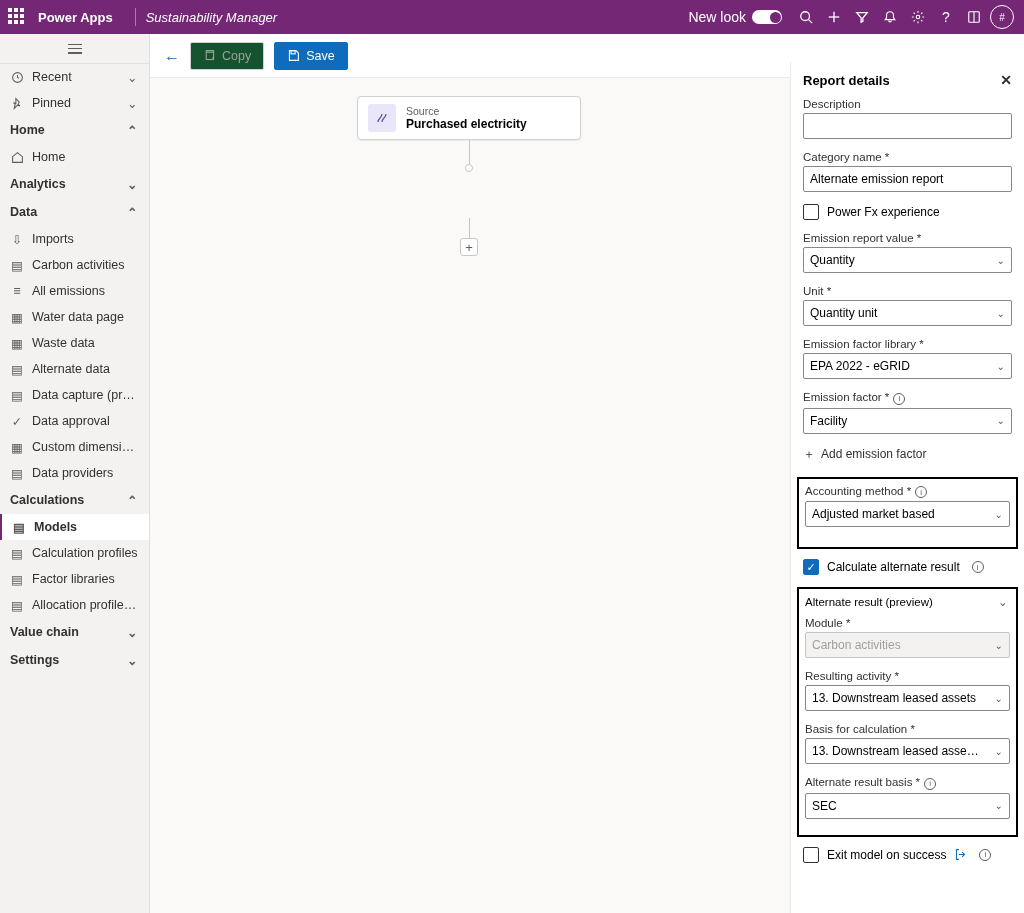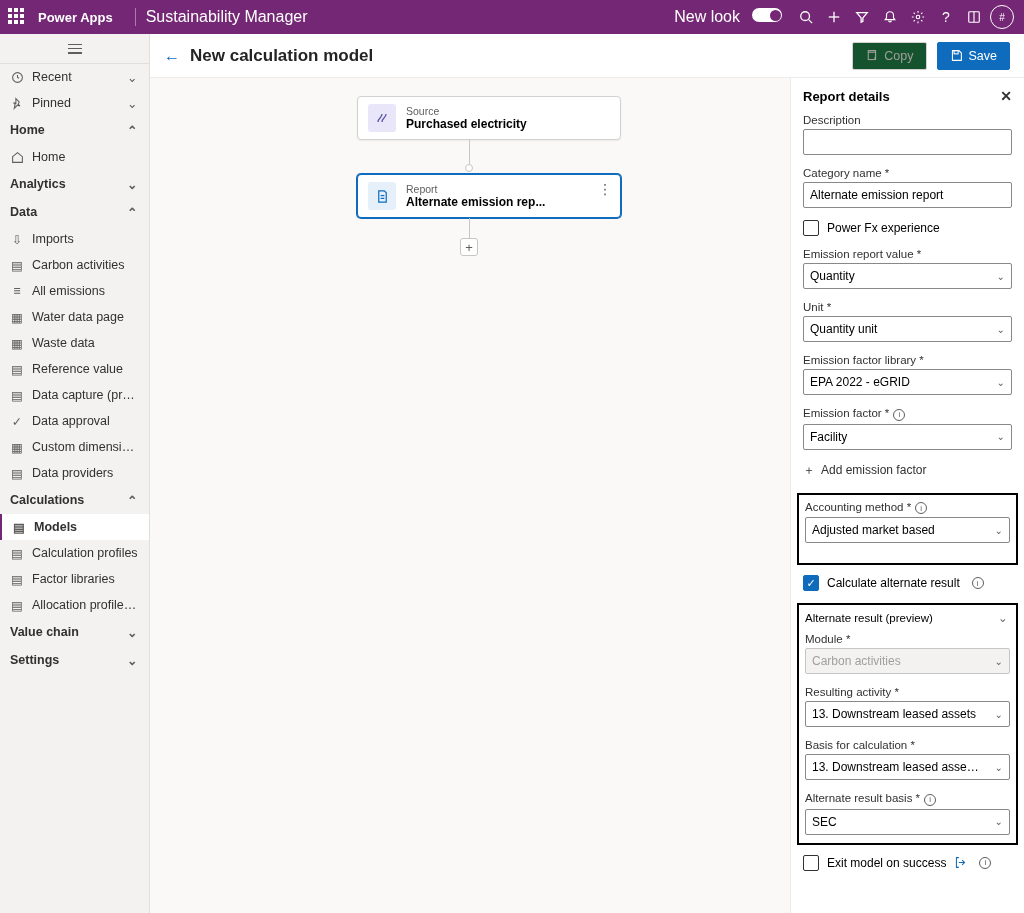--- a/index.html
+++ b/index.html
@@ -4,23 +4,23 @@
 <style>
   * { box-sizing: border-box; margin: 0; padding: 0; font-family: "Segoe UI", Arial, sans-serif; }
   html, body { width: 1024px; height: 913px; overflow: hidden; background: #faf9f8; }
 
   
   .topbar { height: 34px; background: #742774; display: flex; align-items: center; color: #fff; font-size: 13px; padding: 0 8px; }
   .waffle { width: 18px; height: 18px; display: grid; grid-template-columns: repeat(3,4px); grid-template-rows: repeat(3,4px); gap:2px; margin-right:12px; cursor:pointer;}
   .waffle span { background:#fff; width:4px; height:4px; }
   .brand { font-weight:600; margin-right:12px;}
   .divider-v { width:1px; height:18px; background: rgba(255,255,255,0.4); margin:0 10px;}
-  .appname { font-size:16px; }
+  .appname { font-size:13px;font-style:italic; }
   .top-spacer { flex:1; }
-  .newlook { display:flex; gap:12px; font-size:16px; margin-right:10px;}
+  .newlook { display:flex; align-items:center; gap:6px; font-size:14px; margin-right:10px;}
   .toggle { width:30px; height:14px; background:#fff; border-radius:8px; position:relative;}
   .toggle .knob { width:11px; height:11px; background:#742774; border-radius:50%; position:absolute; right:1.5px; top:1.5px;}
   .top-icon { width:28px; height:28px; display:flex; align-items:center; justify-content:center; color:#fff; cursor:pointer; font-size:14px;}
   .avatar-ring { width:24px; height:24px; border:1px solid #fff; border-radius:50%; display:flex; align-items:center; justify-content:center; font-size:10px;}
 
   
   .shell { display:flex; height: calc(913px - 34px); }
 
   
   .sidebar { width:150px; background:#f3f2f1; border-right:1px solid #e1dfdd; font-size:12.5px; color:#323130; overflow:hidden;}
@@ -39,33 +39,33 @@
   .main { flex:1; display:flex; flex-direction:column; background:#fff; position:relative;}
   .cmdbar { height:44px; border-bottom:1px solid #edebe9; display:flex; align-items:center; padding:0 14px; gap:10px;}
   .back-arrow { color:#0f6cbd; font-size:16px; cursor:pointer;}
   .page-title { font-size:17px; font-weight:600; color:#242424; flex:1;}
   .btn { height:28px; padding:0 12px; border:1px solid #d1d1d1; background:#fff; font-size:12.5px; display:flex; align-items:center; gap:6px; cursor:pointer; border-radius:2px;}
   .btn.disabled { color:#a19f9d; background:#14532d;}
   .btn.primary { background:#0f6cbd; color:#fff; border-color:#0f6cbd;}
 
   
   .canvas { flex:1; position:relative; background:#faf9f8;}
-  .node { position:absolute; width:264px; height:44px; background:#fff; border:1px solid #d1d1d1; border-radius:4px; display:flex; align-items:center; padding:6px 10px; gap:10px; box-shadow:0 1px 2px rgba(0,0,0,0.06);}
+  .node { position:absolute; width:224px; height:44px; background:#fff; border:1px solid #d1d1d1; border-radius:4px; display:flex; align-items:center; padding:6px 10px; gap:10px; box-shadow:0 1px 2px rgba(0,0,0,0.06);}
   .node.selected { border:1.5px solid #0f6cbd; box-shadow:0 0 0 1px #0f6cbd;}
   .node-ico { width:28px; height:28px; background:#e8e6f8; border-radius:3px; display:flex; align-items:center; justify-content:center; color:#5b57a6;}
   .node-txt { display:flex; flex-direction:column; line-height:1.2; overflow:hidden;}
   .node-type { font-size:10.5px; color:#605e5c;}
   .node-title { font-size:12px; font-weight:600; white-space:nowrap; overflow:hidden; text-overflow:ellipsis; max-width:150px;}
   .node-more { position:absolute; right:8px; top:6px; color:#605e5c; font-size:14px; cursor:pointer;}
   .edge { position:absolute; background:#c8c6c4; width:1px;}
   .edge-dot { position:absolute; width:8px; height:8px; background:#fff; border:1.5px solid #c8c6c4; border-radius:50%;}
   .plus-circle { position:absolute; width:18px; height:18px; border:1px solid #c8c6c4; border-radius:3px; display:flex; align-items:center; justify-content:center; color:#605e5c; font-size:13px; background:#fff; cursor:pointer;}
 
   
-  .panel { width:234px; position:absolute; right:0; top:44px; bottom:0; background:#fff; border-left:1px solid #edebe9; padding:10px 12px; overflow-y:auto; font-size:12px;}
+  .panel { width:234px; position:absolute; right:0; top:28px; bottom:0; background:#fff; border-left:1px solid #edebe9; padding:10px 12px; overflow-y:auto; font-size:12px;}
   .panel-head { display:flex; align-items:center; justify-content:space-between; font-weight:600; font-size:13px; margin-bottom:10px;}
   .close-x { cursor:pointer; color:#323130; font-size:14px;}
   .fld { margin-bottom:12px;}
   .fld label { display:block; font-size:11.5px; color:#323130; margin-bottom:3px;}
   .req::after { content:" *"; color:#323130;}
   .input, .select { width:100%; height:26px; border:1px solid #8a8886; border-radius:2px; padding:0 6px; font-size:12px; background:#fff;}
   .select { display:flex; align-items:center; justify-content:space-between; cursor:pointer;}
   .select .caret { color:#605e5c; font-size:10px;}
   .select.disabled { background:#f3f2f1; color:#a19f9d; border-color:#c8c6c4;}
   .chk-row { display:flex; align-items:center; gap:8px; margin-bottom:12px; font-size:12px;}
@@ -215,21 +215,21 @@
         <div class="nav-item">
           <div class="nav-icon">▦</div>
           <span class="nav-label">Water data page</span>
         </div>
         <div class="nav-item">
           <div class="nav-icon">▦</div>
           <span class="nav-label">Waste data</span>
         </div>
         <div class="nav-item">
           <div class="nav-icon">▤</div>
-          <span class="nav-label">Reference value</span>
+          <span class="nav-label">Alternate data</span>
         </div>
         <div class="nav-item">
           <div class="nav-icon">▤</div>
           <span class="nav-label">Data capture (preview)</span>
         </div>
         <div class="nav-item">
           <div class="nav-icon">✓</div>
           <span class="nav-label">Data approval</span>
         </div>
         <div class="nav-item">
@@ -271,21 +271,20 @@
     </div>
     <div class="nav-section">
       <span>Settings</span>
         <span class="chev">⌄</span>
     </div>
   </div>
 
   <div class="main">
     <div class="cmdbar">
       <span class="back-arrow">←</span>
-      <span class="page-title">New calculation model</span>
       <div class="btn disabled">
         <svg width="13" height="13" viewBox="0 0 16 16" fill="none" stroke="currentColor" stroke-width="1.3">
             <rect x="4" y="4" width="9" height="9"></rect>
             <path d="M4 4V2h9v9h-2"></path>
           </svg>
         <span>Copy</span>
       </div>
       <div class="btn primary">
         <svg width="13" height="13" viewBox="0 0 16 16" fill="none" stroke="#fff" stroke-width="1.3">
             <path d="M3 2h8l3 3v9H3z"></path>
@@ -304,34 +303,20 @@
             </svg>
         </div>
         <div class="node-txt">
           <span class="node-type">Source</span>
           <span class="node-title">Purchased electricity</span>
         </div>
       </div>
       <div class="edge" style="left:319px; top:62px; height:30px;"></div>
       <div class="edge-dot" style="left:315px; top:86px;"></div>
 
-      <div class="node selected" style="left:207px; top:96px;">
-        <div class="node-ico" style="background:#e5f0fb;color:#0f6cbd;">
-          <svg width="15" height="15" viewBox="0 0 16 16" fill="none" stroke="#0f6cbd" stroke-width="1.3">
-              <path d="M4 2h6l2 2v10H4z"></path>
-              <line x1="6" y1="7" x2="10" y2="7"></line>
-              <line x1="6" y1="10" x2="10" y2="10"></line>
-            </svg>
-        </div>
-        <div class="node-txt">
-          <span class="node-type">Report</span>
-          <span class="node-title">Alternate emission rep...</span>
-        </div>
-        <span class="node-more">⋮</span>
-      </div>
       <div class="edge" style="left:319px; top:140px; height:20px;"></div>
       <div class="plus-circle" style="left:310px; top:160px;">+</div>
     </div>
 
     <div class="panel">
       <div class="panel-head">
         <span>Report details</span>
         <span class="close-x">✕</span>
       </div>
 
@@ -422,21 +407,21 @@
               <span class="caret">⌄</span>
             </div>
         </div>
         <div class="fld">
           <label class="req">Basis for calculation</label>
           <div class="select">
               <span style="white-space:nowrap;overflow:hidden;text-overflow:ellipsis;max-width:170px;">13. Downstream leased assets - Purchas...</span>
               <span class="caret">⌄</span>
             </div>
         </div>
-        <div class="fld" style="margin-bottom:4px;">
+        <div class="fld" style="margin-bottom:12px;">
           <label><span class="req">Alternate result basis</span><span class="info-dot">i</span></label>
           <div class="select">
               <span>SEC</span>
               <span class="caret">⌄</span>
             </div>
         </div>
       </div>
 
       <div class="chk-row" style="margin-top:4px;">
         <div class="chk"></div>

